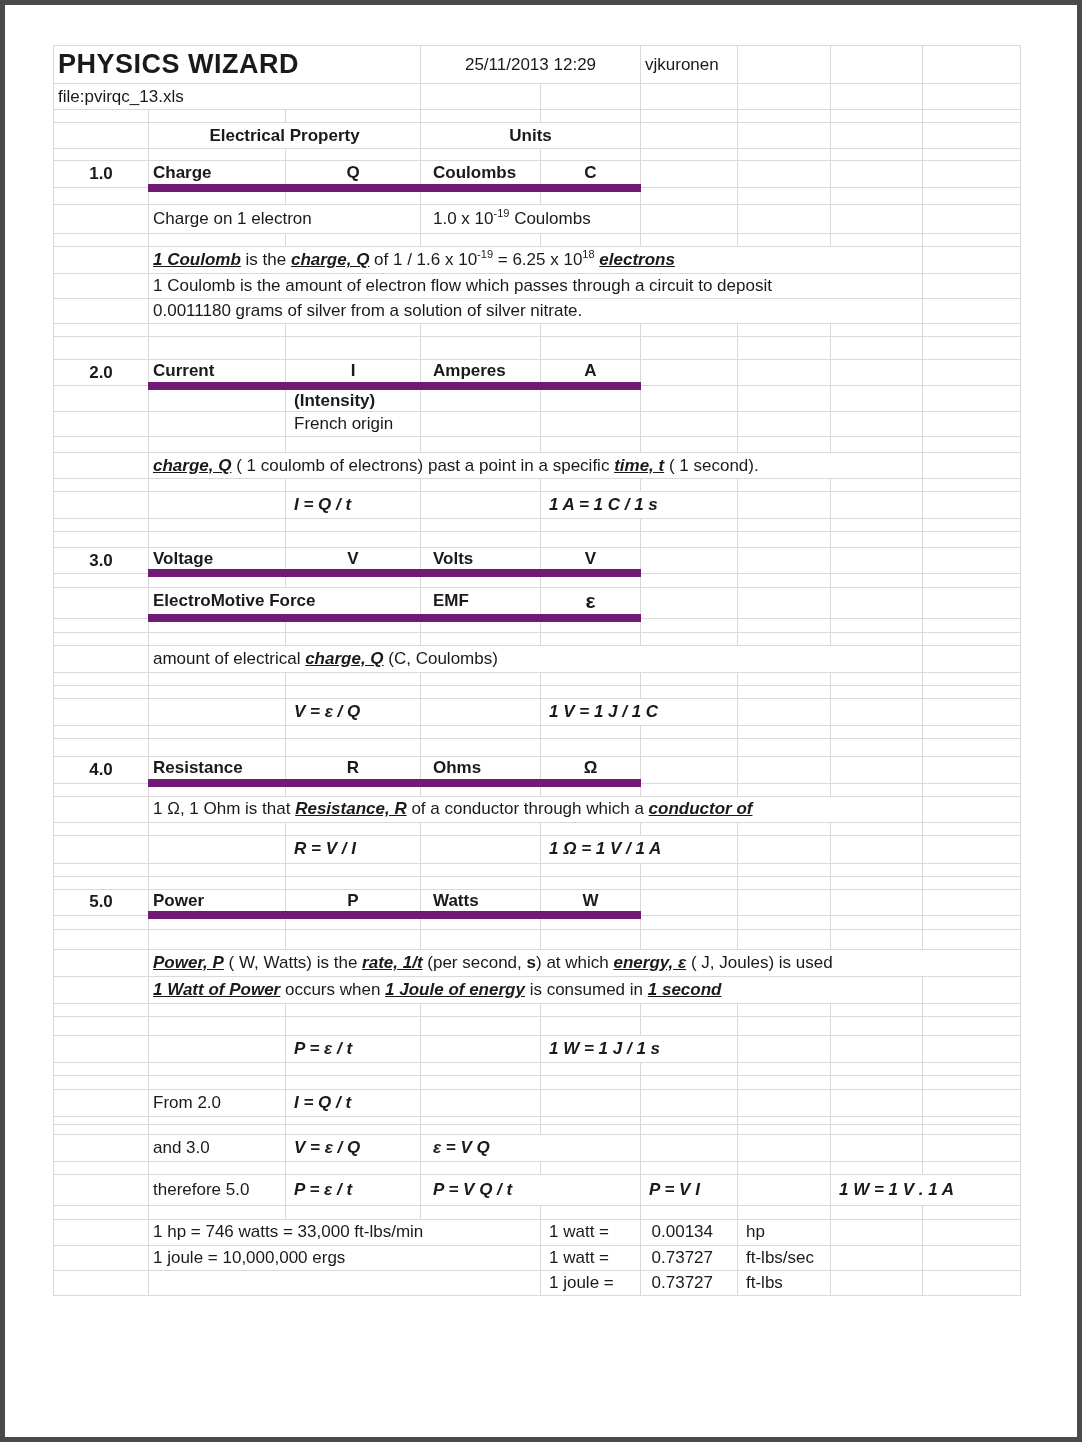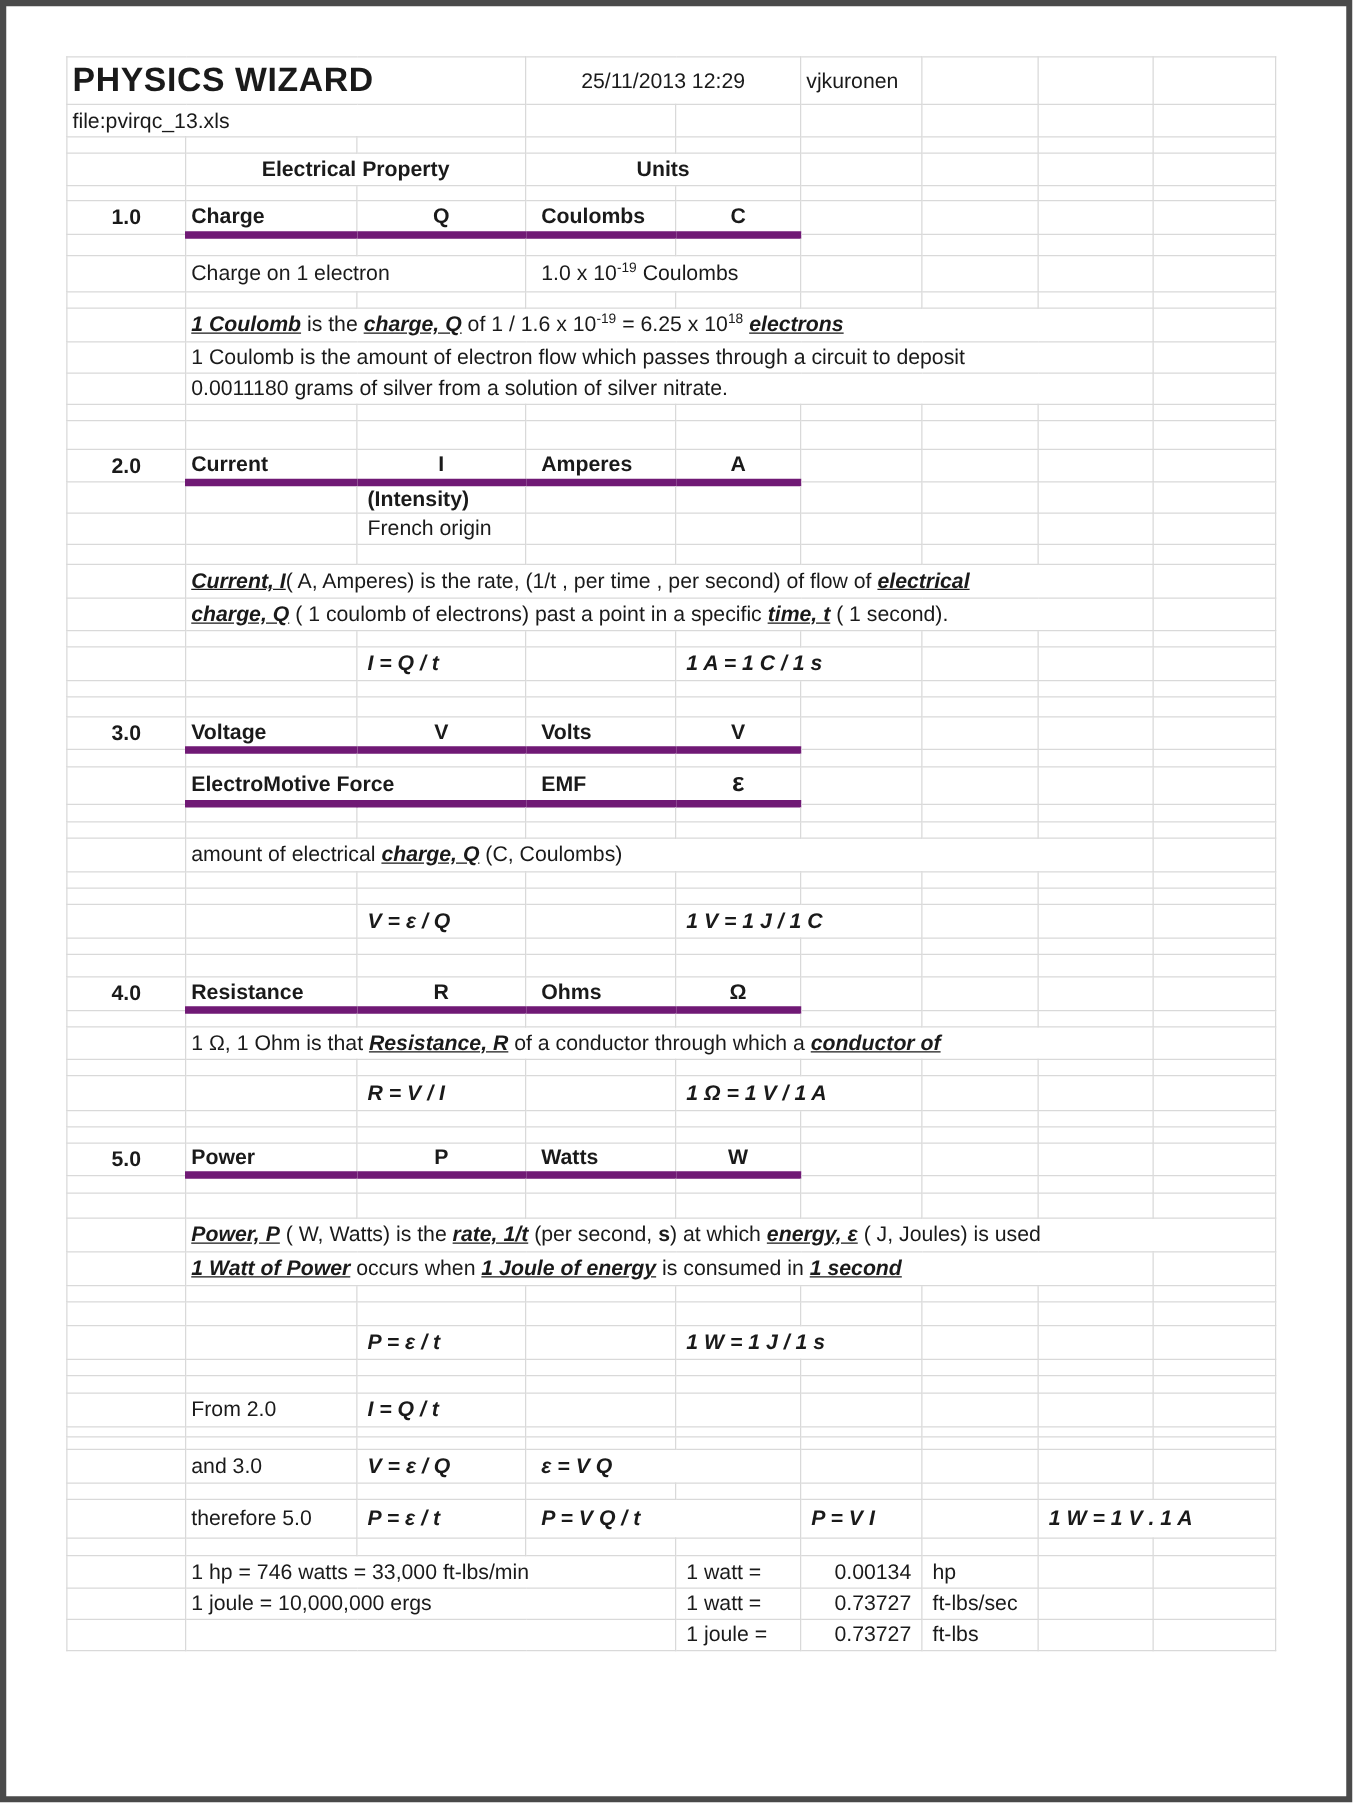--- a/index.html
+++ b/index.html
@@ -6,24 +6,24 @@
   .page{position:relative;width:1082px;height:1442px;background:#fff;box-sizing:border-box;
         border:5px solid #4a4a4a;font-family:"Liberation Sans","DejaVu Sans",sans-serif;
         color:#1a1a1a;overflow:hidden;}
   table.grid{position:absolute;left:48px;top:40px;border-collapse:collapse;table-layout:fixed;}
   td{border:1px solid #d9d9d9;padding:0 4px;font-size:17px;white-space:nowrap;
      vertical-align:middle;line-height:1.25;overflow:visible;}
   .b{font-weight:bold;}
   .f{font-weight:bold;font-style:italic;}
   .u{font-weight:bold;font-style:italic;text-decoration:underline;}
   .ctr{text-align:center;}
-  .rt{text-align:right;padding-right:8px;}
+  .rt{text-align:right;padding-right:24px;}
   .pl8{padding-left:8px;}
   .pl12{padding-left:12px;}
-  .thick{border-bottom:6px solid #701a75;}
+  .thick{border-bottom:8px solid #701a75;}
   .title{font-size:27px;font-weight:bold;letter-spacing:.5px;}
   .hdr{font-weight:bold;}
   .emf{font-size:21px;font-weight:bold;}
   sup{font-size:11px;line-height:0;vertical-align:super;}
 </style>
 </head>
 <body>
 
 <div class="page">
 <table class="grid">
@@ -209,25 +209,20 @@
           <td></td>
           <td></td>
           <td></td>
           <td></td>
           <td></td>
           <td></td>
           <td></td>
           <td></td>
           <td></td>
         </tr>
-<tr style="height:27px">
-  <td></td>
-  <td colspan="7"><span class="u">Current, I</span><span>( A, Amperes) is the rate, (1/t , per time , per second) of flow of </span><span class="u">electrical </span></td>
-  <td></td>
-</tr>
 <tr style="height:26px">
   <td></td>
   <td colspan="7"><span class="u">charge, Q</span><span> ( 1 coulomb of electrons) past a point in a specific </span><span class="u">time, t</span><span> ( 1 second).</span></td>
   <td></td>
 </tr>
 <tr style="height:13px">
           <td></td>
           <td></td>
           <td></td>
           <td></td>

